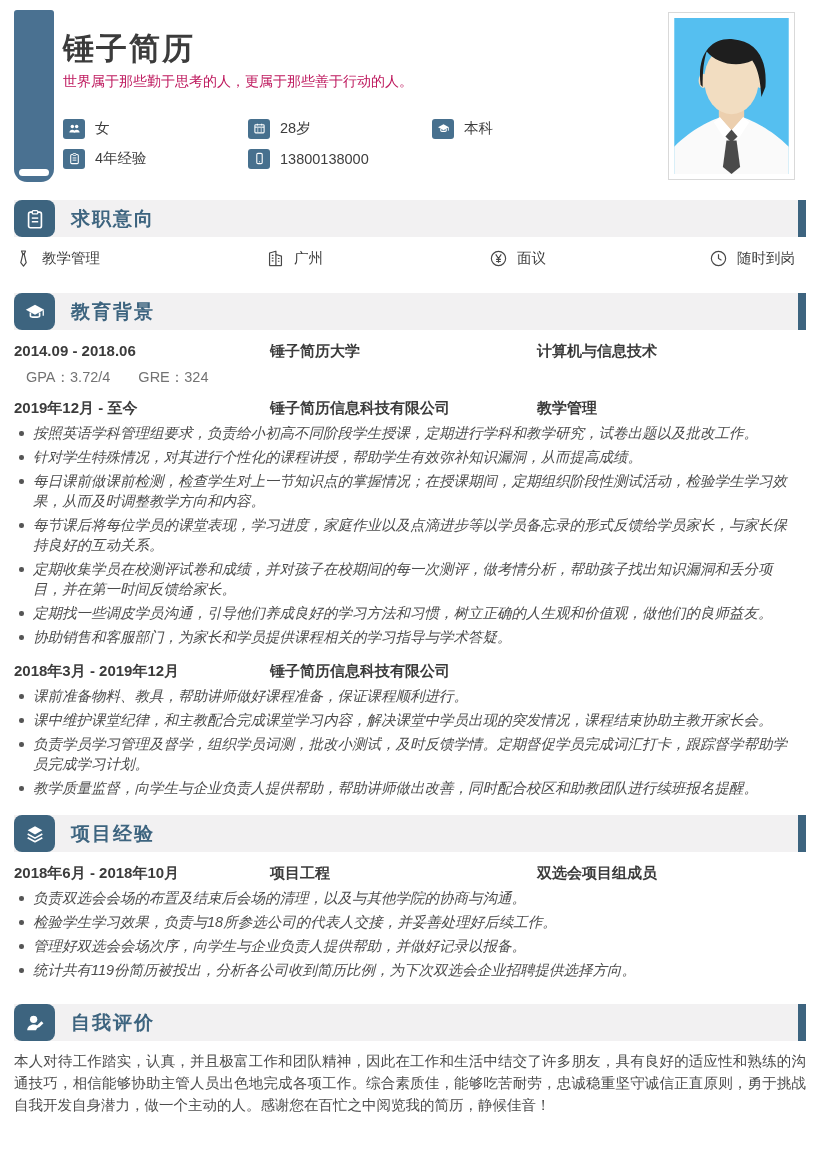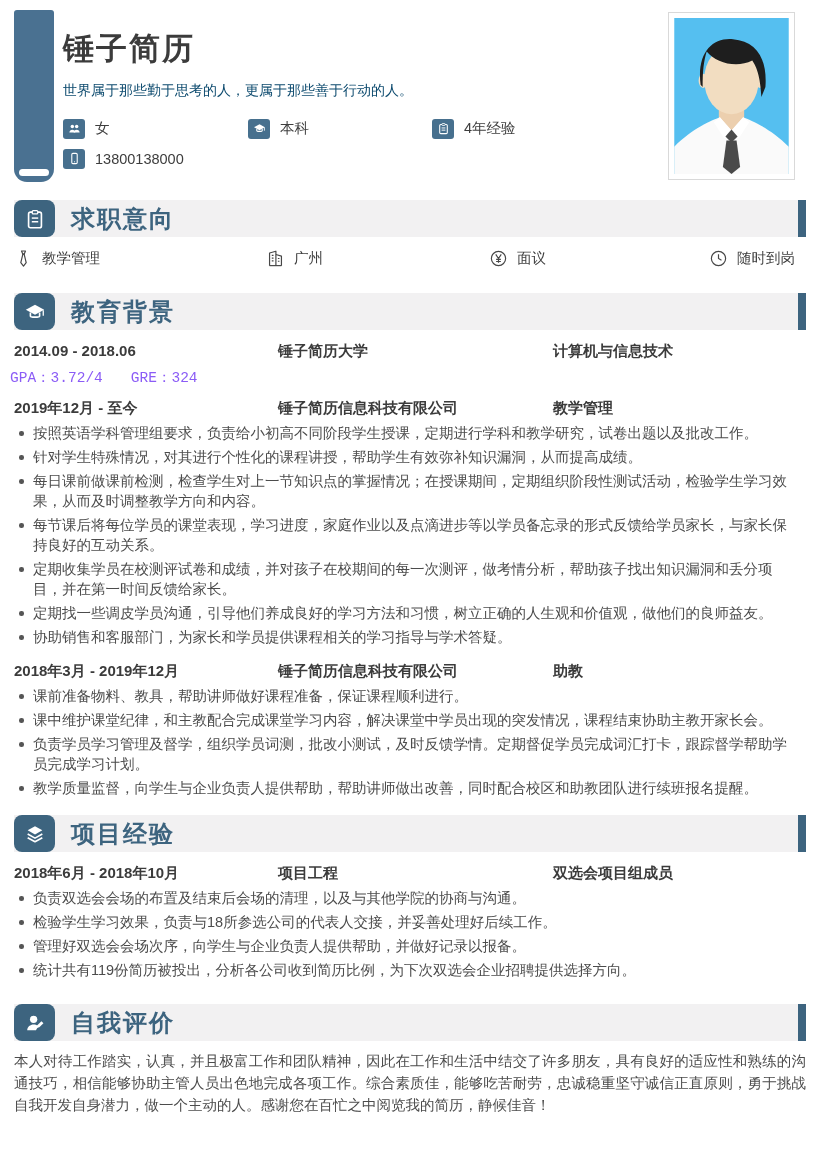--- a/index.html
+++ b/index.html
@@ -11,53 +11,53 @@
   .page { position:relative; width:820px; height:1160px; }
 
   
   .header { position:relative; height:190px; }
   .accent-bar { position:absolute; left:14px; top:10px; width:40px; height:172px;
     background:var(--bar,#4a7191); border-radius:3px 3px 13px 13px; }
   .accent-dash { position:absolute; left:5px; bottom:6px; width:30px; height:7px;
     border-radius:4px; background:#fff; }
   .name { position:absolute; left:63px; top:28px; font-size:31px; font-weight:700;
     color:#3b3b3b; letter-spacing:2px; }
-  .motto { position:absolute; left:63px; top:82px; font-size:14px; color:#0c4a6e; }
+  .motto { position:absolute; left:63px; top:73px; font-size:14px; color:#be185d; }
   .info { position:absolute; left:63px; top:118px; display:grid;
     grid-template-columns:185px 184px 230px; row-gap:9px; }
   .info-item { display:flex; align-items:center; gap:10px; font-size:14.5px;
     color:#3d3d3d; height:21px; }
   .ibox { width:22px; height:20px; border-radius:3px; background:var(--ibox,#47708e);
     display:flex; align-items:center; justify-content:center; flex:0 0 22px; }
   .ibox svg { width:13px; height:13px; display:block; }
   .avatar { position:absolute; left:668px; top:12px; width:127px; height:168px;
     background:#fff; border:1px solid #d9d9d9; padding:5px; }
   .avatar svg { width:100%; height:100%; display:block; }
 
   
   .sec { margin-left:14px; width:792px; height:37px; background:var(--secbg,#f2f1f2);
     display:flex; align-items:center; position:relative; }
   .sec-icon { width:41px; height:37px; border-radius:8px; background:var(--accent,#3d647f);
     display:flex; align-items:center; justify-content:center; flex:0 0 41px; }
   .sec-icon svg { width:22px; height:22px; display:block; }
-  .sec-title { margin-left:16px; font-size:24px; font-weight:700;
+  .sec-title { margin-left:16px; font-size:19px; font-weight:700;
     color:var(--accent,#3d647f); letter-spacing:2px; }
   .sec-accent { position:absolute; right:0; top:0; width:8px; height:37px;
     background:var(--accent,#3d647f); }
 
   
   .intent { margin:12px 14px 0; display:grid; grid-template-columns:252px 223px 220px 1fr; }
   .intent-item { display:flex; align-items:center; gap:9px; font-size:14.5px; color:#3f3f3f; }
   .intent-item svg { width:19px; height:19px; display:block; }
 
   .row3 { margin:11px 14px 0; display:grid; grid-template-columns:256px 267px 1fr;
-    font-size:15px; font-weight:700; color:#3b3b3b; line-height:20px;gap:8px; }
-  .scores { margin:7px 10px 0; display:flex; gap:28px; font-size:14.5px; color:#8b5cf6;font-family:Liberation Mono, monospace; }
-
-  ul.bul { list-style:none; margin:5px 14px 0; width:784px; }
+    font-size:15px; font-weight:700; color:#3b3b3b; line-height:20px; }
+  .scores { margin:7px 26px 0; display:flex; gap:28px; font-size:14.5px; color:#737373; }
+
+  ul.bul { list-style:none; margin:5px 14px 0; width:784px;font-style:italic; }
   ul.bul li { position:relative; padding-left:19px; font-size:14.5px; line-height:20px;
     color:#4c4c4c; margin-bottom:4px; }
   ul.bul li::before { content:""; position:absolute; left:5px; top:8px; width:4.5px;
     height:4.5px; border-radius:50%; background:#555; }
 
   .para { margin:9px 14px 0; width:792px; font-size:14.5px; line-height:22px;
     color:#4c4c4c; text-align:justify; }
 
   .mt10{margin-top:10px}.mt18{margin-top:17px}.mt22{margin-top:22px}
   .mt24{margin-top:24px}.mt25{margin-top:25px}.mt14{margin-top:14px}
@@ -78,20 +78,35 @@
       <div class="info-item">
         <span class="ibox">
           <svg viewBox="0 0 24 24" fill="#fff">
               <circle cx="8" cy="8.5" r="3.2"></circle>
               <circle cx="16" cy="8.5" r="3.2"></circle>
               <path d="M2.5 19.5c0-3.2 2.6-5.3 5.5-5.3s5.5 2.1 5.5 5.3Z"></path>
               <path d="M10.5 19.5c0-3.2 2.6-5.3 5.5-5.3s5.5 2.1 5.5 5.3Z"></path>
             </svg>
         </span>
         <span>女</span>
+      </div>
+      <div class="info-item">
+        <span class="ibox">
+          <svg viewBox="0 0 24 24" fill="none" stroke="#fff" stroke-width="2">
+              <rect x="3.5" y="5" width="17" height="15" rx="1.5"></rect>
+              <line x1="3.5" y1="9.5" x2="20.5" y2="9.5"></line>
+              <line x1="8" y1="3" x2="8" y2="6.5"></line>
+              <line x1="16" y1="3" x2="16" y2="6.5"></line>
+              <line x1="7.5" y1="13" x2="10" y2="13"></line>
+              <line x1="14" y1="13" x2="16.5" y2="13"></line>
+              <line x1="7.5" y1="16.5" x2="10" y2="16.5"></line>
+              <line x1="14" y1="16.5" x2="16.5" y2="16.5"></line>
+            </svg>
+        </span>
+        <span>28岁</span>
       </div>
       <div class="info-item">
         <span class="ibox">
           <svg viewBox="0 0 24 24">
               <path d="M12 4 22 9.5 12 15 2 9.5Z" fill="#fff"></path>
               <path d="M7 12.5v3.8c0 1.8 10 1.8 10 0v-3.8" fill="none" stroke="#fff" stroke-width="2"></path>
               <line x1="21" y1="10" x2="21" y2="16" stroke="#fff" stroke-width="1.6"></line>
             </svg>
         </span>
         <span>本科</span>
@@ -213,21 +228,20 @@
     <li>每日课前做课前检测，检查学生对上一节知识点的掌握情况；在授课期间，定期组织阶段性测试活动，检验学生学习效果，从而及时调整教学方向和内容。</li>
     <li>每节课后将每位学员的课堂表现，学习进度，家庭作业以及点滴进步等以学员备忘录的形式反馈给学员家长，与家长保持良好的互动关系。</li>
     <li>定期收集学员在校测评试卷和成绩，并对孩子在校期间的每一次测评，做考情分析，帮助孩子找出知识漏洞和丢分项目，并在第一时间反馈给家长。</li>
     <li>定期找一些调皮学员沟通，引导他们养成良好的学习方法和习惯，树立正确的人生观和价值观，做他们的良师益友。</li>
     <li>协助销售和客服部门，为家长和学员提供课程相关的学习指导与学术答疑。</li>
   </ul>
 
   <div class="row3 mt14">
     <span>2018年3月 - 2019年12月</span>
     <span>锤子简历信息科技有限公司</span>
-    <span>助教</span>
   </div>
   <ul class="bul">
     <li>课前准备物料、教具，帮助讲师做好课程准备，保证课程顺利进行。</li>
     <li>课中维护课堂纪律，和主教配合完成课堂学习内容，解决课堂中学员出现的突发情况，课程结束协助主教开家长会。</li>
     <li>负责学员学习管理及督学，组织学员词测，批改小测试，及时反馈学情。定期督促学员完成词汇打卡，跟踪督学帮助学员完成学习计划。</li>
     <li>教学质量监督，向学生与企业负责人提供帮助，帮助讲师做出改善，同时配合校区和助教团队进行续班报名提醒。</li>
   </ul>
 
   <div class="sec mt18">
     <span class="sec-icon">

